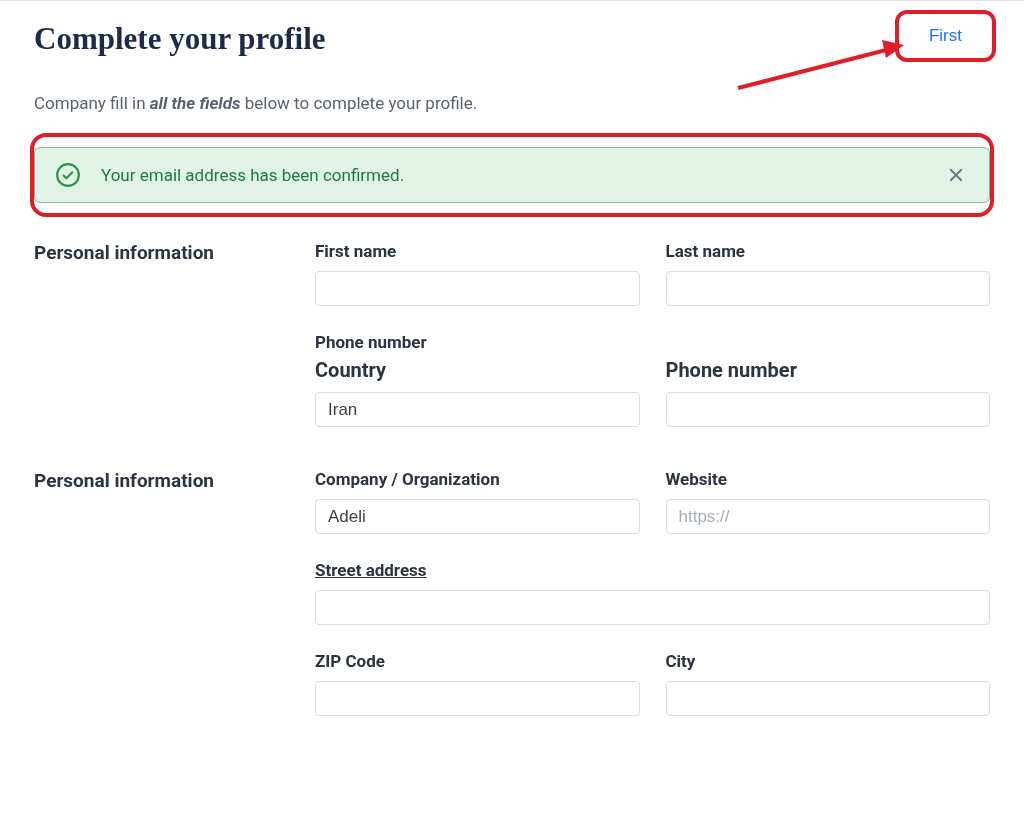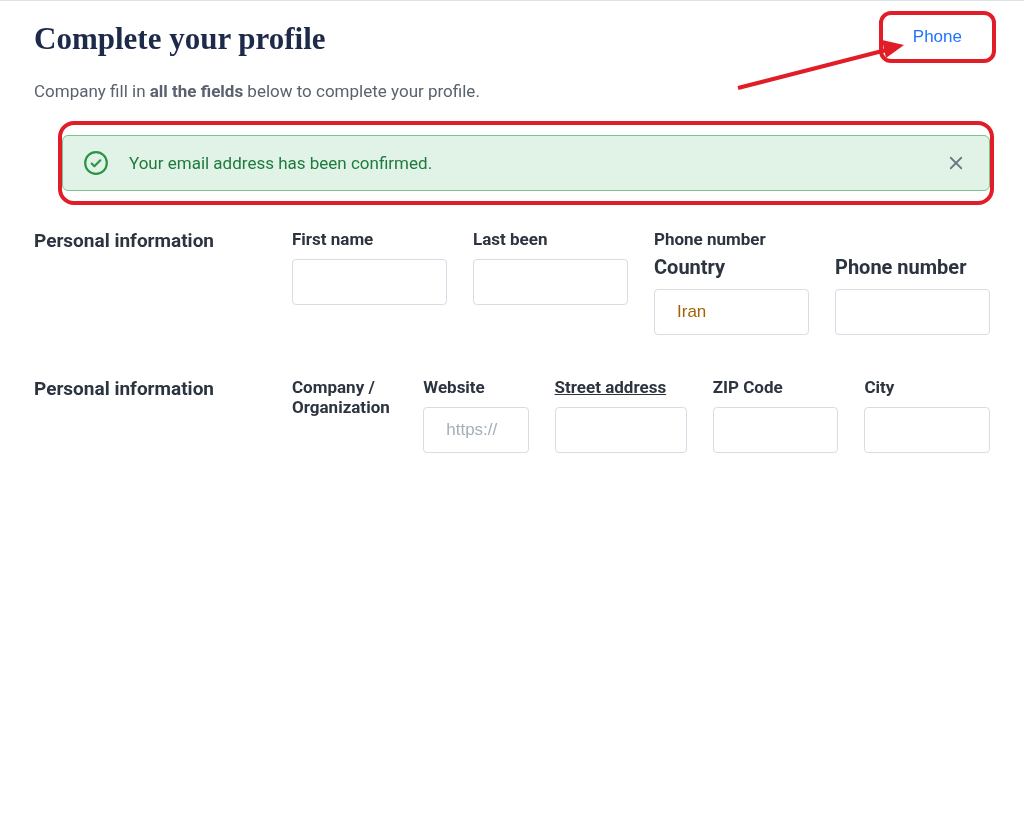--- a/index.html
+++ b/index.html
@@ -9,22 +9,22 @@
       color: #333;
       width: 1024px;
       height: 824px;
       overflow: hidden;
       border-top: 1px solid #dde3ea;
     }
     .container { padding: 20px 34px; }
     .header-row {
       display: flex;
       justify-content: space-between;
-      align-items: flex-end;
-      margin-bottom: 24px;
+      align-items: center;
+      margin-bottom: 36px;
     }
     .heading {
       font-family: Georgia, "Times New Roman", serif;
       font-size: 31px;
       font-weight: 700;
       color: #1e2a4a;
     }
     .skip-wrap { position: relative; margin-top: -6px; }
     .skip-btn {
       background: #fff;
@@ -48,22 +48,22 @@
       right: 120px;
       width: 170px;
       height: 54px;
       pointer-events: none;
     }
     .subheading {
       font-size: 17px;
       color: #5a6270;
       margin-bottom: 34px;
     }
-    .subheading b { font-weight: 700; color: #5a6270; }
-    .alert-wrap { position: relative; margin-bottom: 38px; margin-left: 28px; }
+    .subheading b { font-weight: 700; color: #5a6270; font-style: italic; }
+    .alert-wrap { position: relative; margin-bottom: 38px; }
     .alert-highlight {
       position: absolute;
       inset: -14px -4px -14px -4px;
       border: 4px solid #e11d27;
       border-radius: 16px;
       pointer-events: none;
     }
     .alert {
       display: flex;
       align-items: center;
@@ -79,72 +79,72 @@
     .alert .close {
       flex-shrink: 0;
       cursor: pointer;
       color: #6b7785;
       display: flex;
       padding: 4px;
     }
     .section {
       display: grid;
       grid-template-columns: 246px 1fr;
-      gap: 12px;
+      gap: 0;
       margin-bottom: 42px;
     }
     .section-title {
       font-size: 19px;
       font-weight: 700;
       color: #2c3440;
       padding-top: 0;
     }
-    .fields { display: flex; flex-direction: row; gap: 26px; }
+    .fields { display: flex; flex-direction: column; gap: 26px; margin-left: 35px; }
     .row { display: flex; gap: 26px; }
     .field { flex: 1; display: flex; flex-direction: column; }
     .field-full { flex: 1 1 100%; text-decoration: underline; }
     label {
       font-size: 17px;
       font-weight: 700;
       color: #2c3440;
       margin-bottom: 10px;
     }
     .sublabel {
       font-size: 20px;
       font-weight: 700;
       color: #2c3440;
       margin-bottom: 10px;
     }
     input[type="text"] {
       width: 100%;
-      height: 46px;
-      padding: 0 22px;
+      height: 35px;
+      padding: 0 12px;
       font-size: 17px;
       border: 1px solid #d7dde4;
       border-radius: 4px;
       background: #fff;
-      color: #a16207;
+      color: #404040;
     }
     input[type="text"]::placeholder { color: #a5aeb8; }
     .phone-group .phone-heading {
       font-size: 17px;
       font-weight: 700;
       color: #2c3440;
       margin-bottom: 6px;
     }
   </style>
 </head>
 <body>
 
 <div class="container">
 
   <div class="header-row">
     <h1 class="heading">Complete your profile</h1>
     <div class="skip-wrap">
-      <button class="skip-btn">Phone</button>
+      <button class="skip-btn">First</button>
       <div class="highlight-skip"></div>
     </div>
   </div>
 
   <svg class="arrow" viewBox="0 0 170 54">
     <line x1="4" y1="50" x2="160" y2="10" stroke="#e11d27" stroke-width="4"></line>
     <polygon points="170,7 148,2 152,20" fill="#e11d27"></polygon>
   </svg>
 
   <p class="subheading">
@@ -172,21 +172,21 @@
 
   <div class="section">
     <div class="section-title">Personal information</div>
     <div class="fields">
       <div class="row">
         <div class="field">
           <label>First name</label>
           <input type="text" value="" style="">
         </div>
         <div class="field">
-          <label>Last been</label>
+          <label>Last name</label>
           <input type="text" value="" style="">
         </div>
       </div>
       <div class="phone-group">
         <div class="phone-heading">Phone number</div>
         <div class="row">
           <div class="field">
             <div class="sublabel">Country</div>
             <input type="text" value="Iran" style="">
           </div>
@@ -198,20 +198,21 @@
       </div>
     </div>
   </div>
 
   <div class="section">
     <div class="section-title">Personal information</div>
     <div class="fields">
       <div class="row">
         <div class="field">
           <label>Company / Organization</label>
+          <input type="text" value="Adeli" style="">
         </div>
         <div class="field">
           <label>Website</label>
           <input type="text" placeholder="https://" style="">
         </div>
       </div>
       <div class="row">
         <div class="field field-full">
           <label>Street address</label>
           <input type="text" value="" style="">

